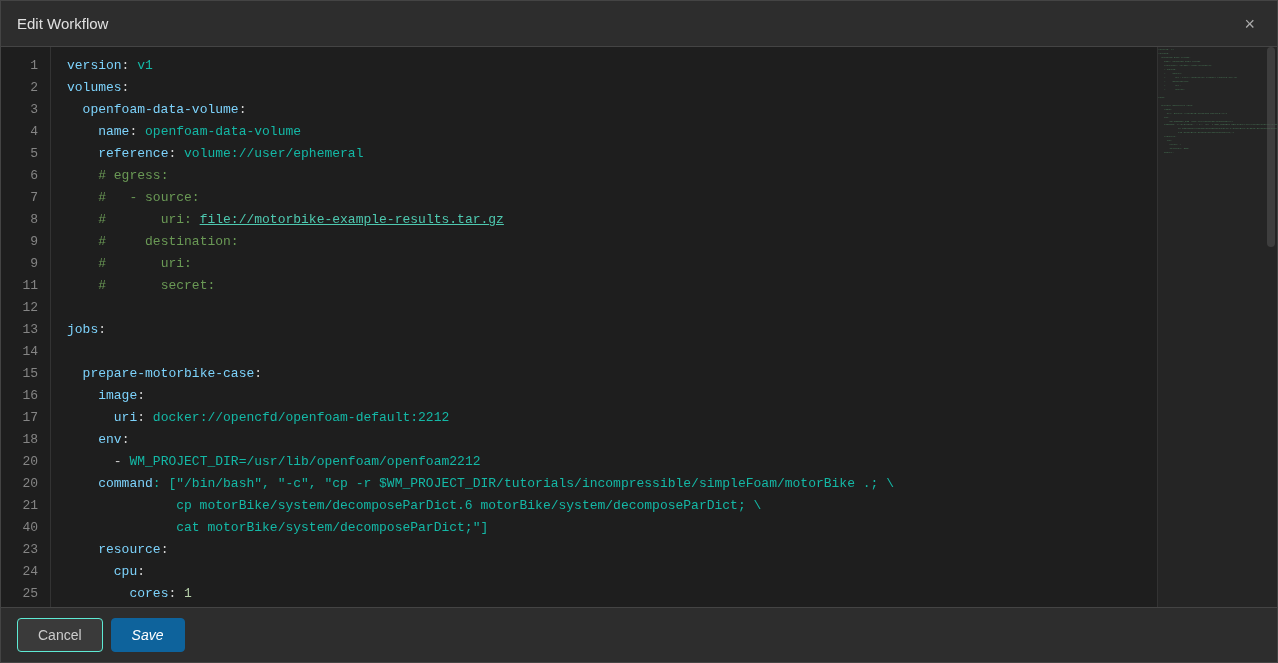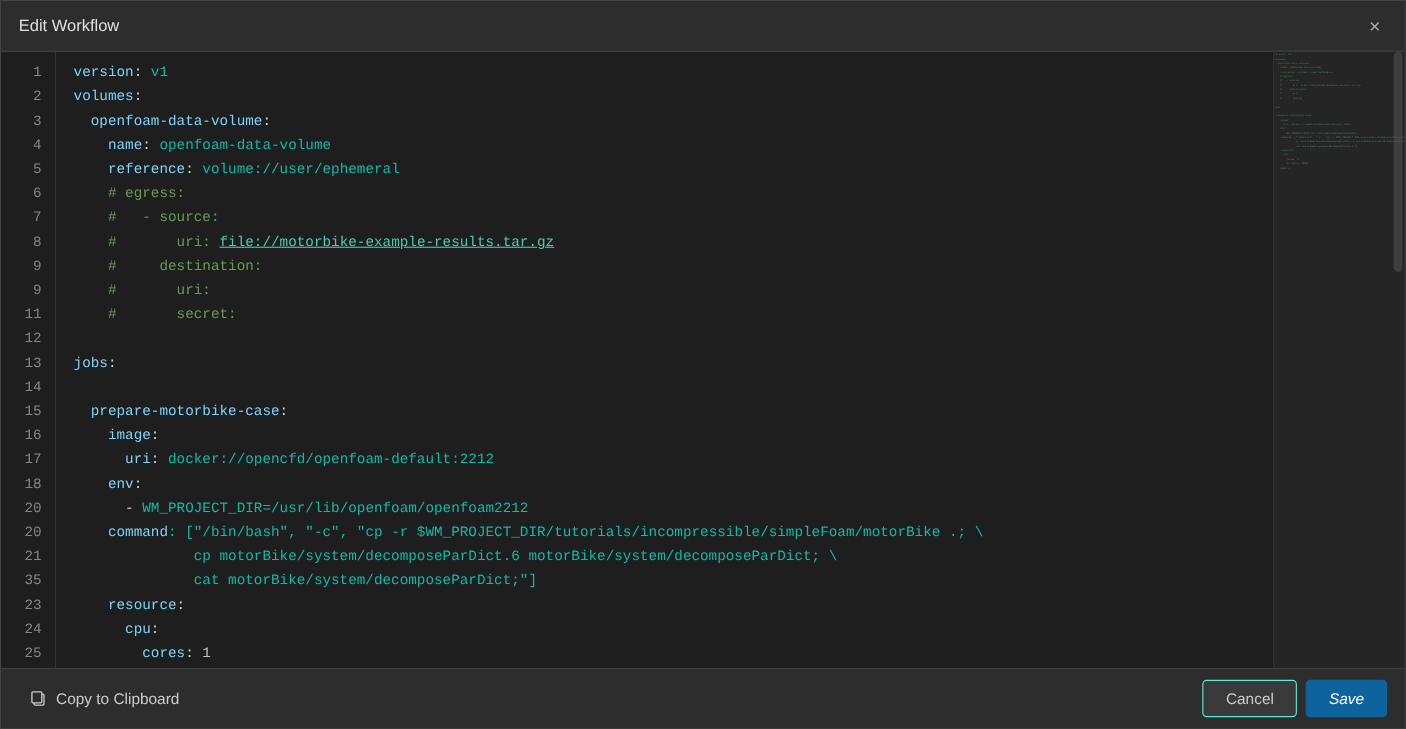--- a/index.html
+++ b/index.html
@@ -205,43 +205,36 @@
             <span class="line-number">12</span>
             <span class="line-number">13</span>
             <span class="line-number">14</span>
             <span class="line-number">15</span>
             <span class="line-number">16</span>
             <span class="line-number">17</span>
             <span class="line-number">18</span>
             <span class="line-number">20</span>
             <span class="line-number">20</span>
             <span class="line-number">21</span>
-            <span class="line-number">35</span>
+            <span class="line-number">40</span>
             <span class="line-number">23</span>
             <span class="line-number">24</span>
             <span class="line-number">25</span>
             <span class="line-number">26</span>
           </div>
 
         <div class="code-content" id="code-content"><span class="code-line"><span class="key">version</span><span class="punctuation">: </span><span class="value-plain">v1</span></span><span class="code-line"><span class="key">volumes</span><span class="punctuation">:</span></span><span class="code-line"><span>  </span><span class="key">openfoam-data-volume</span><span class="punctuation">:</span></span><span class="code-line"><span>    </span><span class="key">name</span><span class="punctuation">: </span><span class="value-plain">openfoam-data-volume</span></span><span class="code-line"><span>    </span><span class="key">reference</span><span class="punctuation">: </span><span class="value-plain">volume://user/ephemeral</span></span><span class="code-line"><span>    </span><span class="comment"># egress:</span></span><span class="code-line"><span>    </span><span class="comment">#   - source:</span></span><span class="code-line"><span>    </span><span class="comment">#       uri: </span><a href="#" class="link">file://motorbike-example-results.tar.gz</a></span><span class="code-line"><span>    </span><span class="comment">#     destination:</span></span><span class="code-line"><span>    </span><span class="comment">#       uri:</span></span><span class="code-line"><span>    </span><span class="comment">#       secret:</span></span><span class="code-line">&nbsp;</span><span class="code-line"><span class="key">jobs</span><span class="punctuation">:</span></span><span class="code-line">&nbsp;</span><span class="code-line"><span>  </span><span class="key">prepare-motorbike-case</span><span class="punctuation">:</span></span><span class="code-line"><span>    </span><span class="key">image</span><span class="punctuation">:</span></span><span class="code-line"><span>      </span><span class="key">uri</span><span class="punctuation">: </span><span class="value-plain">docker://opencfd/openfoam-default:2212</span></span><span class="code-line"><span>    </span><span class="key">env</span><span class="punctuation">:</span></span><span class="code-line"><span>      - </span><span class="value-plain">WM_PROJECT_DIR=/usr/lib/openfoam/openfoam2212</span></span><span class="code-line"><span>    </span><span class="key">command</span><span class="value-plain">: ["/bin/bash", "-c", "cp -r $WM_PROJECT_DIR/tutorials/incompressible/simpleFoam/motorBike .; \</span></span><span class="code-line"><span class="value-plain">              cp motorBike/system/decomposeParDict.6 motorBike/system/decomposeParDict; \</span></span><span class="code-line"><span class="value-plain">              cat motorBike/system/decomposeParDict;"]</span></span><span class="code-line"><span>    </span><span class="key">resource</span><span class="punctuation">:</span></span><span class="code-line"><span>      </span><span class="key">cpu</span><span class="punctuation">:</span></span><span class="code-line"><span>        </span><span class="key">cores</span><span class="punctuation">: </span><span class="value-num">1</span></span><span class="code-line"></span></div>
       </div>
 
       <div class="minimap">
         <div class="minimap-content" id="minimap-content"><span style="display: block; font-size: 13px; line-height: 22px; color: rgb(74, 124, 89); white-space: pre;">version: v1</span><span style="display: block; font-size: 13px; line-height: 22px; color: rgb(74, 124, 89); white-space: pre;">volumes:</span><span style="display: block; font-size: 13px; line-height: 22px; color: rgb(74, 124, 89); white-space: pre;">  openfoam-data-volume:</span><span style="display: block; font-size: 13px; line-height: 22px; color: rgb(74, 124, 89); white-space: pre;">    name: openfoam-data-volume</span><span style="display: block; font-size: 13px; line-height: 22px; color: rgb(74, 124, 89); white-space: pre;">    reference: volume://user/ephemeral</span><span style="display: block; font-size: 13px; line-height: 22px; color: rgb(74, 124, 89); white-space: pre;">    # egress:</span><span style="display: block; font-size: 13px; line-height: 22px; color: rgb(74, 124, 89); white-space: pre;">    #   - source:</span><span style="display: block; font-size: 13px; line-height: 22px; color: rgb(74, 124, 89); white-space: pre;">    #       uri: file://motorbike-example-results.tar.gz</span><span style="display: block; font-size: 13px; line-height: 22px; color: rgb(74, 124, 89); white-space: pre;">    #     destination:</span><span style="display: block; font-size: 13px; line-height: 22px; color: rgb(74, 124, 89); white-space: pre;">    #       uri:</span><span style="display: block; font-size: 13px; line-height: 22px; color: rgb(74, 124, 89); white-space: pre;">    #       secret:</span><span style="display: block; font-size: 13px; line-height: 22px; color: rgb(74, 124, 89); white-space: pre;"> </span><span style="display: block; font-size: 13px; line-height: 22px; color: rgb(74, 124, 89); white-space: pre;">jobs:</span><span style="display: block; font-size: 13px; line-height: 22px; color: rgb(74, 124, 89); white-space: pre;"> </span><span style="display: block; font-size: 13px; line-height: 22px; color: rgb(74, 124, 89); white-space: pre;">  prepare-motorbike-case:</span><span style="display: block; font-size: 13px; line-height: 22px; color: rgb(74, 124, 89); white-space: pre;">    image:</span><span style="display: block; font-size: 13px; line-height: 22px; color: rgb(74, 124, 89); white-space: pre;">      uri: docker://opencfd/openfoam-default:2212</span><span style="display: block; font-size: 13px; line-height: 22px; color: rgb(74, 124, 89); white-space: pre;">    env:</span><span style="display: block; font-size: 13px; line-height: 22px; color: rgb(74, 124, 89); white-space: pre;">      - WM_PROJECT_DIR=/usr/lib/openfoam/openfoam2212</span><span style="display: block; font-size: 13px; line-height: 22px; color: rgb(74, 124, 89); white-space: pre;">    command: ["/bin/bash", "-c", "cp -r $WM_PROJECT_DIR/tutorials/incompressible/simpleFoam/motorBike .; \</span><span style="display: block; font-size: 13px; line-height: 22px; color: rgb(74, 124, 89); white-space: pre;">              cp motorBike/system/decomposeParDict.6 motorBike/system/decomposeParDict; \</span><span style="display: block; font-size: 13px; line-height: 22px; color: rgb(74, 124, 89); white-space: pre;">              cat motorBike/system/decomposeParDict;"]</span><span style="display: block; font-size: 13px; line-height: 22px; color: rgb(74, 124, 89); white-space: pre;">    resource:</span><span style="display: block; font-size: 13px; line-height: 22px; color: rgb(74, 124, 89); white-space: pre;">      cpu:</span><span style="display: block; font-size: 13px; line-height: 22px; color: rgb(74, 124, 89); white-space: pre;">        cores: 1</span><span style="display: block; font-size: 13px; line-height: 22px; color: rgb(74, 124, 89); white-space: pre;">        affinity: NUMA</span><span style="display: block; font-size: 13px; line-height: 22px; color: rgb(74, 124, 89); white-space: pre;">    memory:</span></div>
         <div class="minimap-slider"></div>
       </div>
     </div>
 
     <div class="modal-footer">
-      <button class="copy-btn">
-        <svg class="copy-icon" viewBox="0 0 16 16" fill="currentColor">
-          <rect x="4" y="4" width="9" height="10" rx="1" fill="none" stroke="currentColor" stroke-width="1.2"></rect>
-          <rect x="2" y="2" width="9" height="10" rx="1" fill="#2d2d2d" stroke="currentColor" stroke-width="1.2"></rect>
-        </svg>
-        <span>Copy to Clipboard</span>
-      </button>
       <div class="footer-actions">
         <button class="btn-cancel">Cancel</button>
         <button class="btn-save">Save</button>
       </div>
     </div>
   </div>
 </div>
 
 </body></html>

